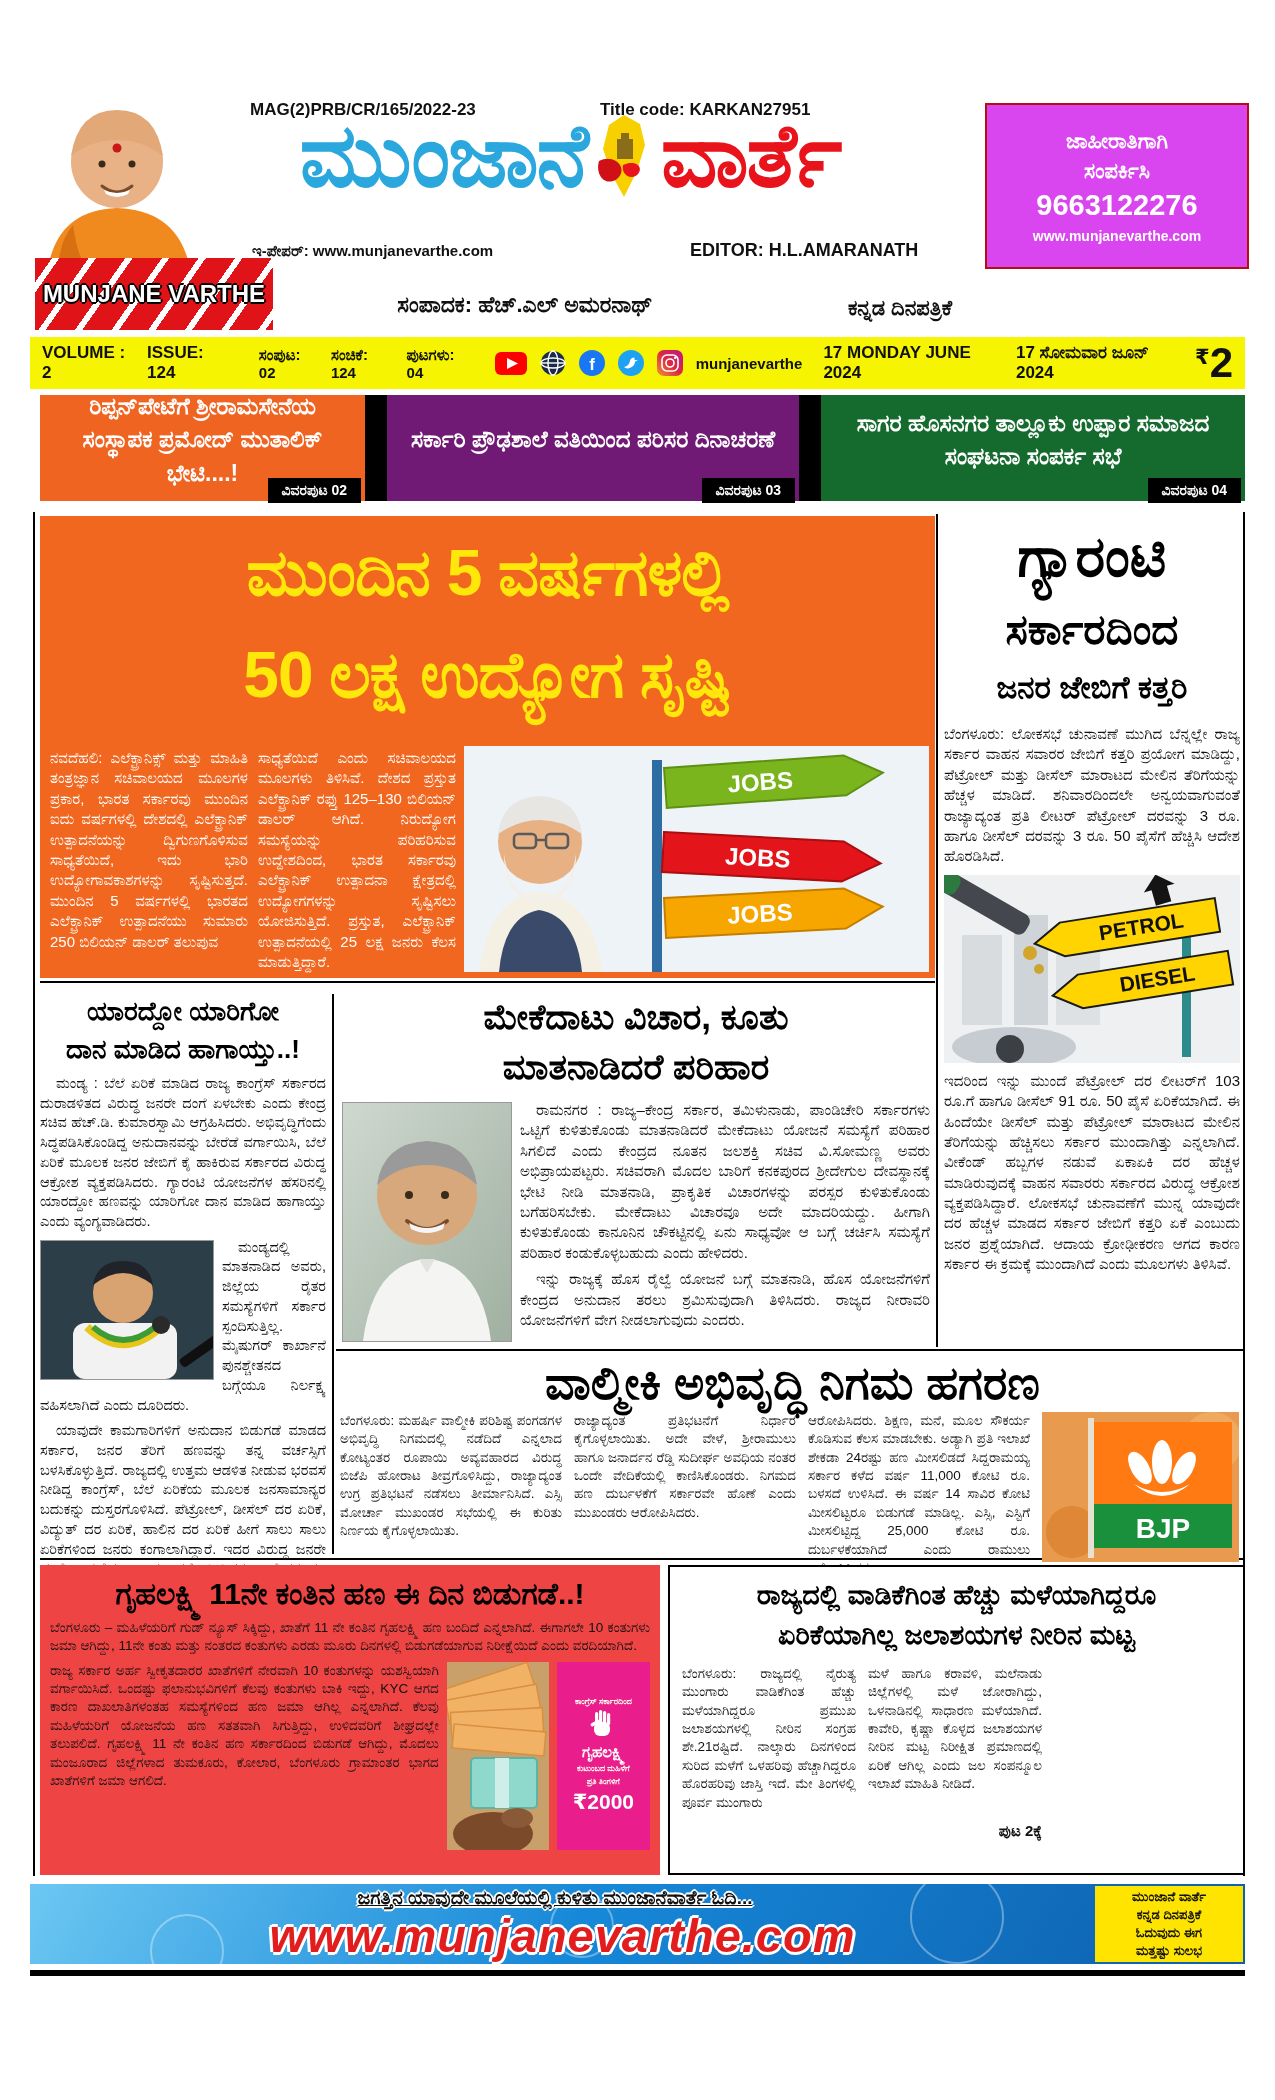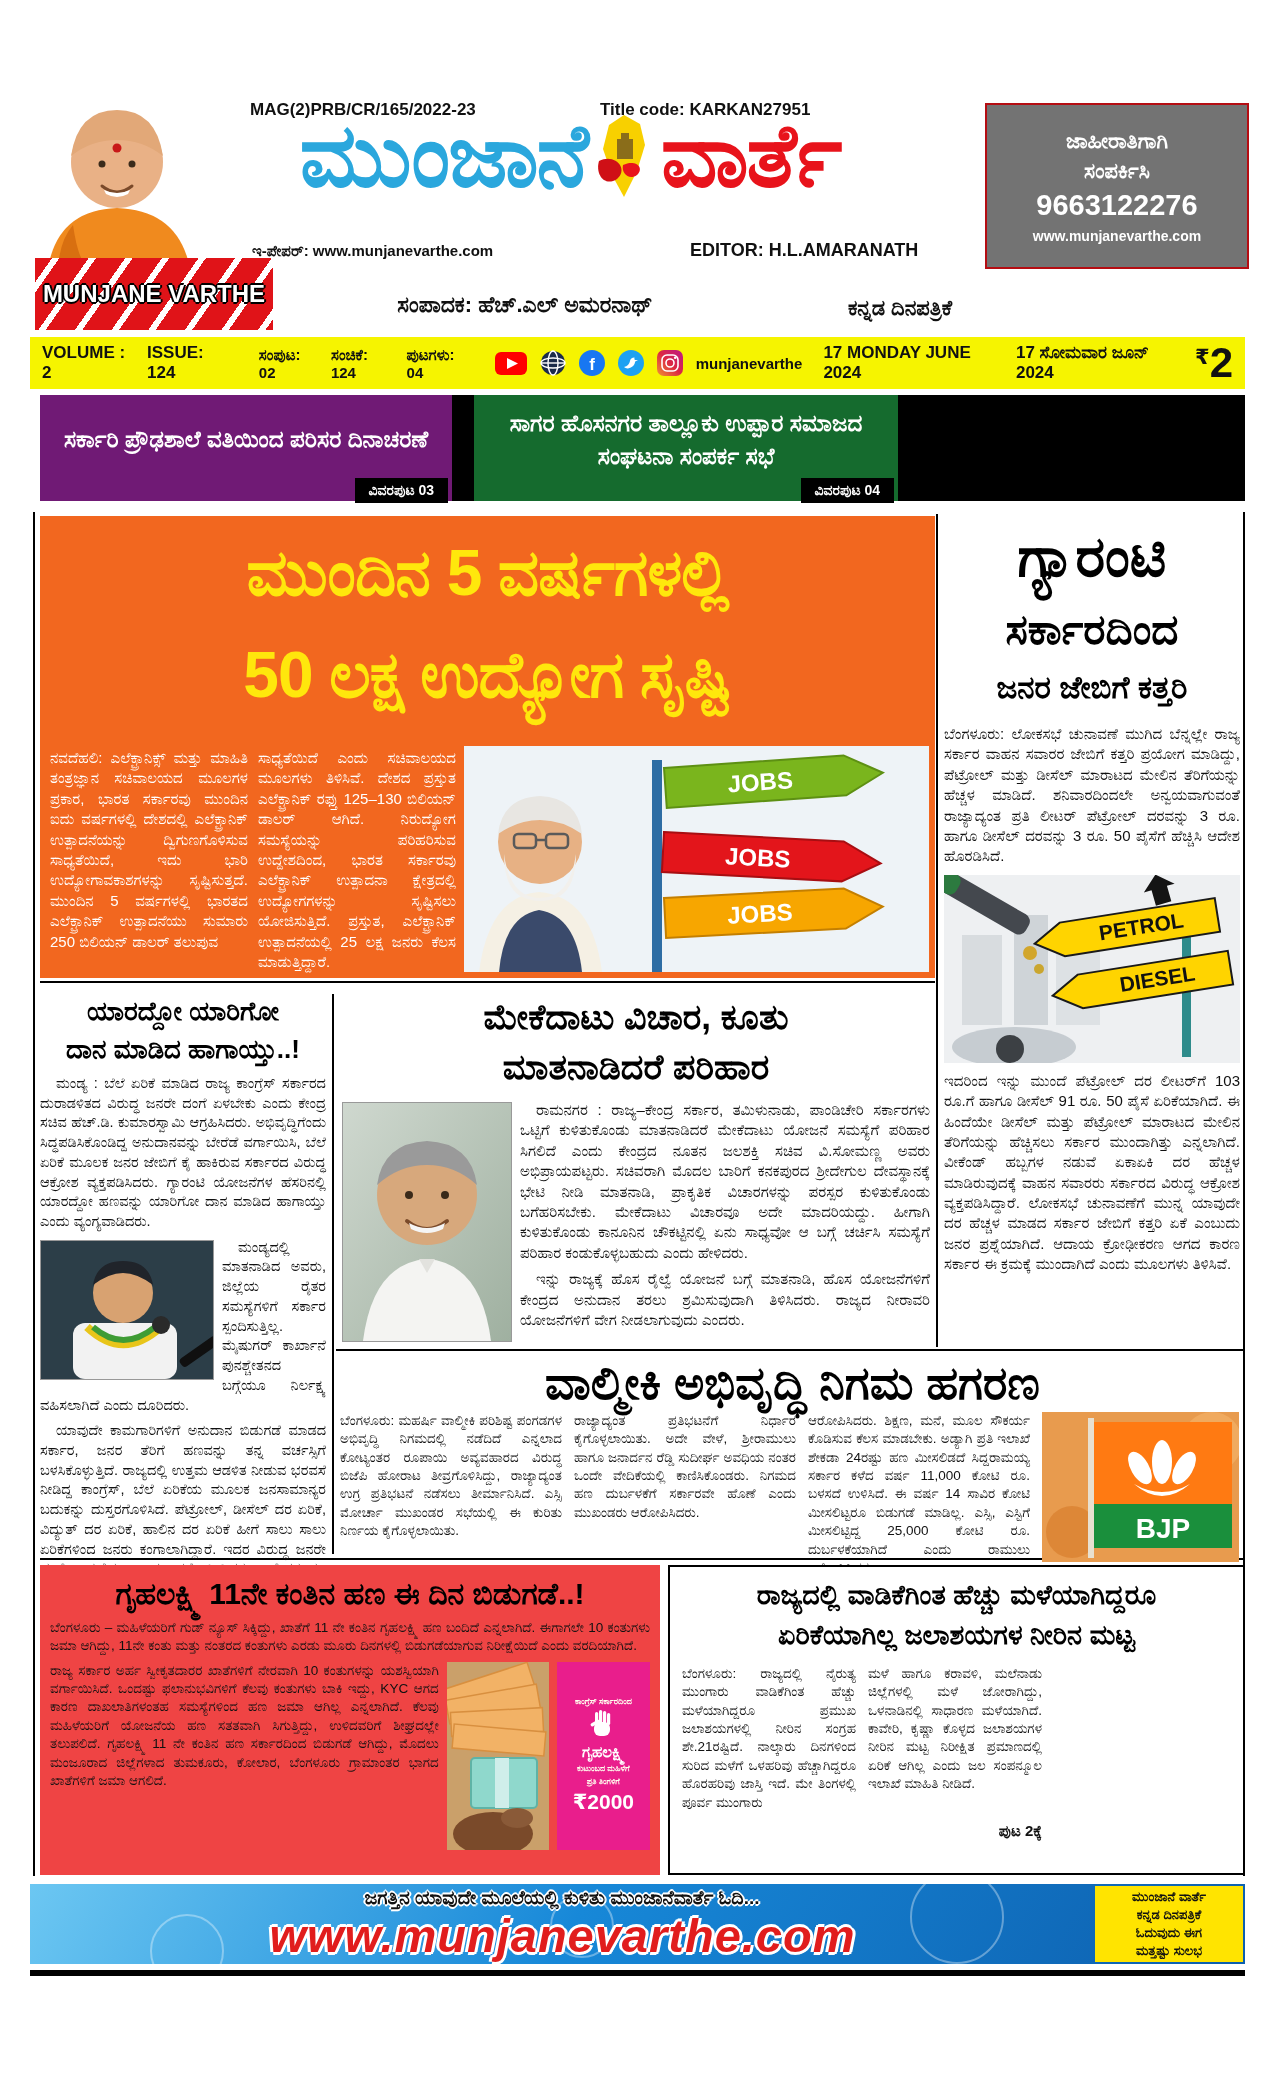--- a/index.html
+++ b/index.html
@@ -10,21 +10,21 @@
   .ctr{text-align:center;}
   .jus{text-align:justify;}
   .rule{background:#000;}
   
   .mast-blue{font-size:88px;font-weight:bold;color:#2aa7dd;letter-spacing:-2px;line-height:1;}
   .mast-red{font-size:88px;font-weight:bold;color:#e8131b;letter-spacing:-2px;line-height:1;}
   .mv-ribbon{background:repeating-linear-gradient(125deg,#e01318 0 14px,#ffffff 14px 20px,#e01318 20px 30px);
              display:flex;align-items:center;justify-content:center;}
   .mv-ribbon span{font-size:24px;font-weight:bold;color:#fff;
      text-shadow:-2px 0 #000,2px 0 #000,0 -2px #000,0 2px #000,-1px -1px #000,1px 1px #000;}
-  .adbox{background:#737373;color:#fff;display:flex;flex-direction:column;align-items:center;
+  .adbox{background:#d946ef;color:#fff;display:flex;flex-direction:column;align-items:center;
          justify-content:center;gap:6px;border:2px solid #b50d12;}
   
   .infobar{background:#f6f400;display:flex;align-items:center;gap:13px;padding:0 12px;box-sizing:border-box;}
   .infobar .en{font-size:17px;font-weight:bold;}
   .infobar .kn{font-size:15px;font-weight:bold;}
   .icon{display:inline-flex;align-items:center;}
   
   .teaser-row{display:flex;gap:22px;background:#000;}
   .teaser{position:relative;display:flex;align-items:center;justify-content:center;padding:10px 14px 26px 14px;box-sizing:border-box;}
   .teaser .txt{color:#fff;font-size:23px;font-weight:bold;text-align:center;line-height:1.45;}
@@ -161,20 +161,24 @@
     <span class="b" style="font-size:15px;">munjanevarthe</span>
     <span class="en" style="margin-left:8px;">17 MONDAY JUNE 2024</span>
     <span class="kn" style="font-size:17px;">17 ಸೋಮವಾರ ಜೂನ್ 2024</span>
     <span style="margin-left:auto;display:flex;align-items:flex-start;">
       <span class="b" style="font-size:21px;margin-top:3px;">₹</span>
       <span class="b" style="font-size:42px;line-height:42px;">2</span>
     </span>
   </div>
 
   <div class="abs teaser-row" style="left:40px;top:395px;width:1205px;height:106px;">
+    <div class="teaser" style="width:325px;background:#f06422;">
+      <span class="txt">ರಿಪ್ಪನ್‌ಪೇಟೆಗೆ ಶ್ರೀರಾಮಸೇನೆಯ ಸಂಸ್ಥಾಪಕ ಪ್ರಮೋದ್ ಮುತಾಲಿಕ್ ಭೇಟಿ....!</span>
+      <span class="badge">ವಿವರಪುಟ 02</span>
+    </div>
     <div class="teaser" style="width:412px;background:#701a75;">
       <span class="txt">ಸರ್ಕಾರಿ ಪ್ರೌಢಶಾಲೆ ವತಿಯಿಂದ ಪರಿಸರ ದಿನಾಚರಣೆ</span>
       <span class="badge">ವಿವರಪುಟ 03</span>
     </div>
     <div class="teaser" style="width:424px;background:#156b2e;">
       <span class="txt">ಸಾಗರ ಹೊಸನಗರ ತಾಲ್ಲೂಕು ಉಪ್ಪಾರ ಸಮಾಜದ ಸಂಘಟನಾ ಸಂಪರ್ಕ ಸಭೆ</span>
       <span class="badge">ವಿವರಪುಟ 04</span>
     </div>
   </div>
 
@@ -392,21 +396,21 @@
         <div class="story-body jus" style="font-size:13.5px;">ಮಳೆ ಹಾಗೂ ಕರಾವಳಿ, ಮಲೆನಾಡು ಜಿಲ್ಲೆಗಳಲ್ಲಿ ಮಳೆ ಜೋರಾಗಿದ್ದು, ಒಳನಾಡಿನಲ್ಲಿ ಸಾಧಾರಣ ಮಳೆಯಾಗಿದೆ. ಕಾವೇರಿ, ಕೃಷ್ಣಾ ಕೊಳ್ಳದ ಜಲಾಶಯಗಳ ನೀರಿನ ಮಟ್ಟ ನಿರೀಕ್ಷಿತ ಪ್ರಮಾಣದಲ್ಲಿ ಏರಿಕೆ ಆಗಿಲ್ಲ ಎಂದು ಜಲ ಸಂಪನ್ಮೂಲ ಇಲಾಖೆ ಮಾಹಿತಿ ನೀಡಿದೆ.</div>
         <div class="b" style="position:absolute;right:0;bottom:-28px;font-size:15px;">ಪುಟ 2ಕ್ಕೆ</div>
       </div>
     </div>
   </div>
 
   <div class="abs banner" style="left:30px;top:1884px;width:1215px;height:80px;">
     <div class="deco" style="left:520px;top:10px;width:60px;height:60px;"></div>
     <div class="deco" style="left:880px;top:-14px;width:90px;height:90px;"></div>
     <div class="deco" style="left:120px;top:30px;width:70px;height:70px;"></div>
-    <div class="abs banner-tag ctr" style="left:17px;top:3px;width:1030px;">ಜಗತ್ತಿನ ಯಾವುದೇ ಮೂಲೆಯಲ್ಲಿ ಕುಳಿತು ಮುಂಜಾನೆವಾರ್ತೆ ಓದಿ...</div>
+    <div class="abs banner-tag ctr" style="left:10px;top:3px;width:1030px;text-decoration:underline;">ಜಗತ್ತಿನ ಯಾವುದೇ ಮೂಲೆಯಲ್ಲಿ ಕುಳಿತು ಮುಂಜಾನೆವಾರ್ತೆ ಓದಿ...</div>
     <div class="abs banner-url ctr" style="left:0;top:24px;width:1065px;">www.munjanevarthe.com</div>
     <div class="abs banner-side" style="right:2px;top:2px;width:148px;height:76px;">
       <span>ಮುಂಜಾನೆ ವಾರ್ತೆ</span>
       <span>ಕನ್ನಡ ದಿನಪತ್ರಿಕೆ</span>
       <span>ಓದುವುದು ಈಗ</span>
       <span>ಮತ್ತಷ್ಟು ಸುಲಭ</span>
     </div>
   </div>
 
   <div class="abs rule" style="left:30px;top:1970px;width:1215px;height:6px;"></div>

